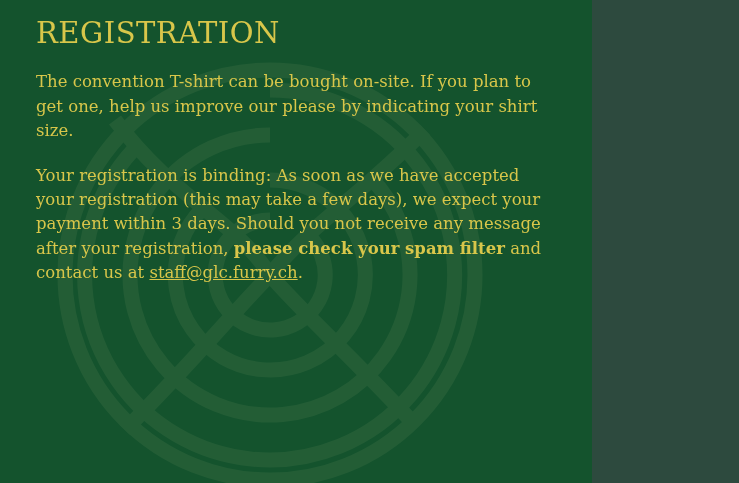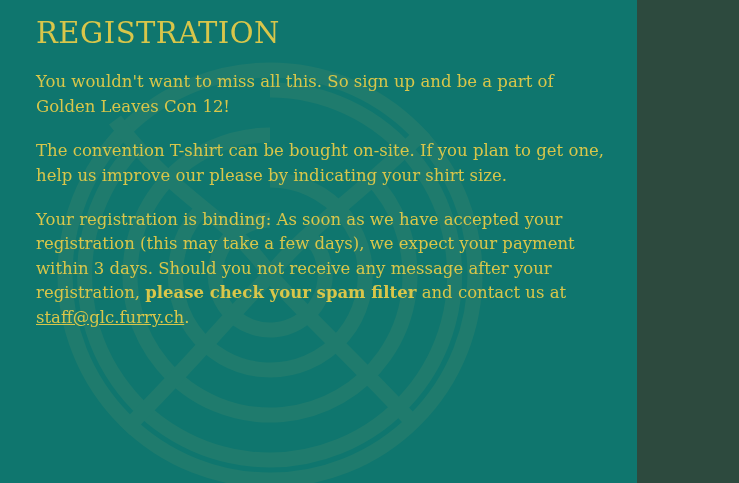--- a/index.html
+++ b/index.html
@@ -8,23 +8,23 @@
   }
   body {
     width: 739px;
     height: 483px;
     background: #2d4a3e;
     font-family: "DejaVu Serif", "Liberation Serif", serif;
     overflow: hidden;
   }
   #page {
     position: relative;
-    width: 637px;
+    width: 592px;
     height: 483px;
-    background: #0f766e;
+    background: #14532d;
     overflow: hidden;
   }
   
   #watermark {
     position: absolute;
     left: 55px;
     top: 60px;
     width: 430px;
     height: 430px;
     opacity: 0.14;
@@ -76,23 +76,20 @@
       <path d="M370 70 C300 140, 250 170, 215 215"></path>
       <path d="M70 370 C140 300, 180 250, 215 215"></path>
       <path d="M360 365 C300 300, 250 255, 215 215"></path>
     </g>
   </svg>
 
   <div id="content">
 
     <h1>REGISTRATION</h1>
 
-    <p>
-      <span>You wouldn't want to miss all this. So sign up and be a part of Golden Leaves Con 12!</span>
-    </p>
 
 
 
     <p>
       <span>The convention T-shirt can be bought on-site. If you plan to get one, help us improve our please by indicating your shirt size.</span>
     </p>
 
     <p>
       <span>Your registration is binding: As soon as we have accepted your registration (this may take a few days), we expect your payment within 3 days. Should you not receive any message after your registration, </span><span class="b">please check your spam filter</span><span> and contact us at </span><a href="#">staff@glc.furry.ch</a><span>.</span>
     </p>

